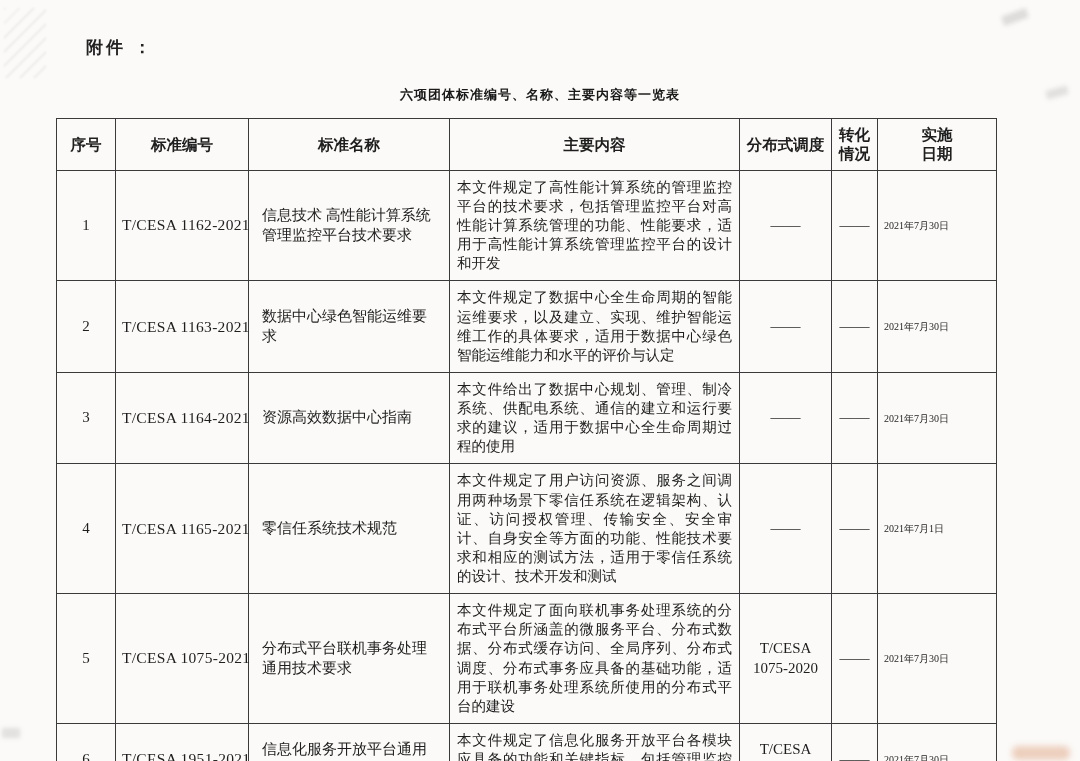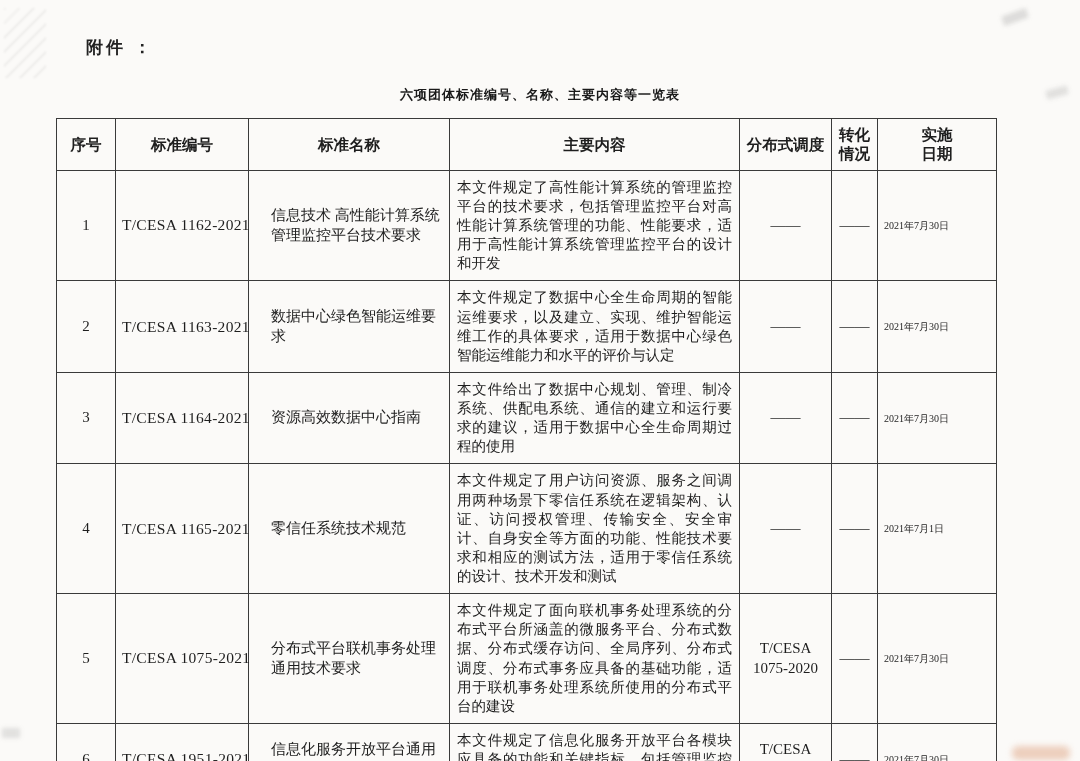--- a/index.html
+++ b/index.html
@@ -79,21 +79,21 @@
     padding: 6px 2px;
     line-height: 1.25;
   }
   .std-table td {
     font-size: 15px;
     line-height: 1.3;
     padding: 4px 6px;
   }
   td.c-seq   { text-align: center; }
   td.c-code  { text-align: left; font-size: 15.5px; letter-spacing: .3px; white-space: nowrap; }
-  td.c-name  { text-align: left; padding-left: 22px; padding-right: 8px; }
+  td.c-name  { text-align: left; padding-left: 13px; padding-right: 8px; }
   td.c-main  { text-align: justify; font-size: 14.5px; line-height: 1.32; padding: 7px 7px; }
   td.c-repl  { text-align: center; }
   td.c-conv  { text-align: center; }
   td.c-date  { text-align: left; white-space: nowrap; font-size: 10px; }
   .preline   { white-space: pre-line; }
 </style>
 </head>
 <body>
 
 <div class="page">

